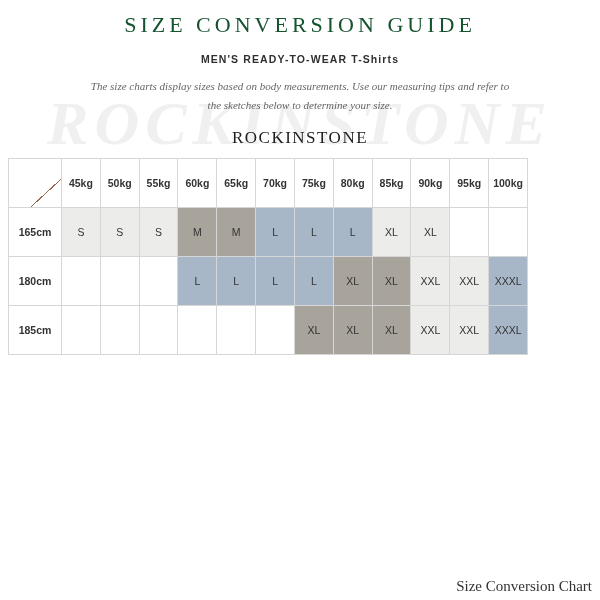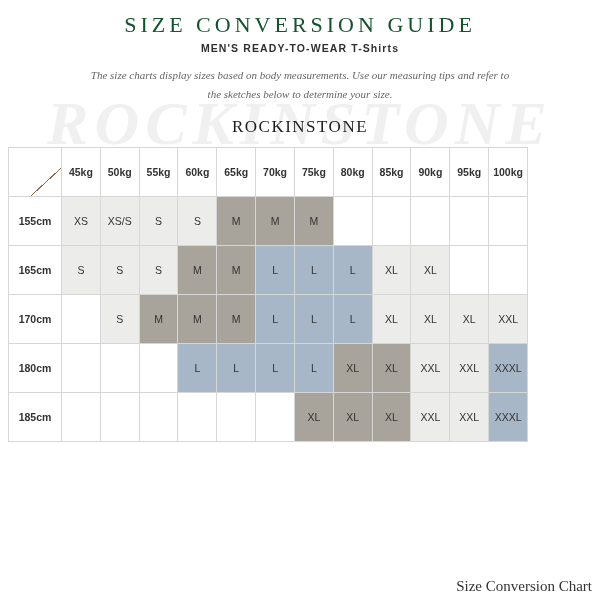--- a/index.html
+++ b/index.html
@@ -48,21 +48,21 @@
     padding-top: 12px;
   }
   .subtitle {
     position: relative;
     z-index: 2;
     text-align: center;
     font-size: 10.5px;
     font-weight: bold;
     letter-spacing: 1.1px;
     color: #2f2f2f;
-    margin-top: 4px;
+    margin-top: 15px;
   }
   .note {
     position: relative;
     z-index: 2;
     text-align: center;
     font-family: "Liberation Serif", serif;
     font-style: italic;
     font-size: 11px;
     color: #666666;
     line-height: 1.75;
@@ -171,65 +171,35 @@
             <td class="colhead">65kg</td>
             <td class="colhead">70kg</td>
             <td class="colhead">75kg</td>
             <td class="colhead">80kg</td>
             <td class="colhead">85kg</td>
             <td class="colhead">90kg</td>
             <td class="colhead">95kg</td>
             <td class="colhead">100kg</td>
           </tr>
           <tr>
-            <td class="rowhead">155cm</td>
-            <td class="c-light">XS</td>
-            <td class="c-light">XS/S</td>
-            <td class="c-light">S</td>
-            <td class="c-light">S</td>
-            <td class="c-gray">M</td>
-            <td class="c-gray">M</td>
-            <td class="c-gray">M</td>
-            <td class="c-empty"></td>
-            <td class="c-empty"></td>
-            <td class="c-empty"></td>
-            <td class="c-empty"></td>
-            <td class="c-empty"></td>
-          </tr>
-          <tr>
             <td class="rowhead">165cm</td>
             <td class="c-light">S</td>
             <td class="c-light">S</td>
             <td class="c-light">S</td>
             <td class="c-gray">M</td>
             <td class="c-gray">M</td>
             <td class="c-blue">L</td>
             <td class="c-blue">L</td>
             <td class="c-blue">L</td>
             <td class="c-xl">XL</td>
             <td class="c-xl">XL</td>
             <td class="c-empty"></td>
             <td class="c-empty"></td>
           </tr>
           <tr>
-            <td class="rowhead">170cm</td>
-            <td class="c-empty"></td>
-            <td class="c-light">S</td>
-            <td class="c-gray">M</td>
-            <td class="c-gray">M</td>
-            <td class="c-gray">M</td>
-            <td class="c-blue">L</td>
-            <td class="c-blue">L</td>
-            <td class="c-blue">L</td>
-            <td class="c-xl">XL</td>
-            <td class="c-xl">XL</td>
-            <td class="c-xl">XL</td>
-            <td class="c-xl">XXL</td>
-          </tr>
-          <tr>
             <td class="rowhead">180cm</td>
             <td class="c-empty"></td>
             <td class="c-empty"></td>
             <td class="c-empty"></td>
             <td class="c-blue">L</td>
             <td class="c-blue">L</td>
             <td class="c-blue">L</td>
             <td class="c-blue">L</td>
             <td class="c-gray">XL</td>
             <td class="c-gray">XL</td>

